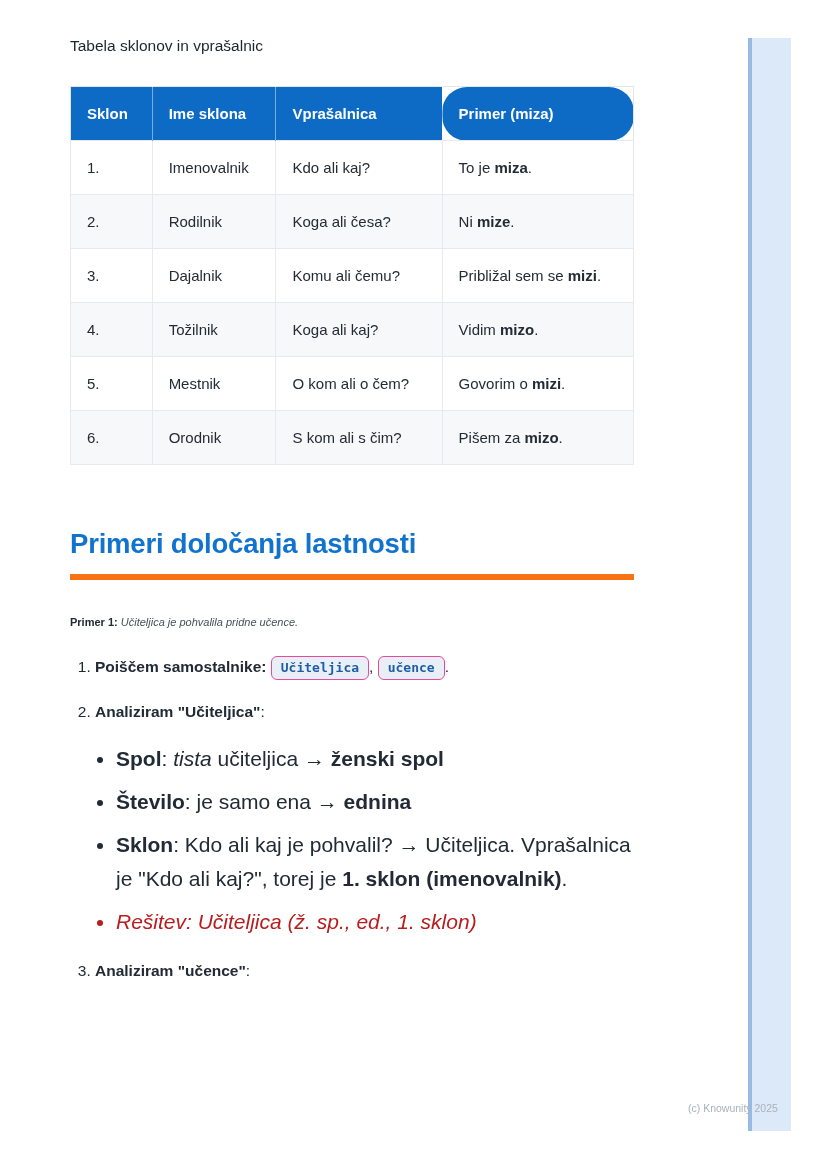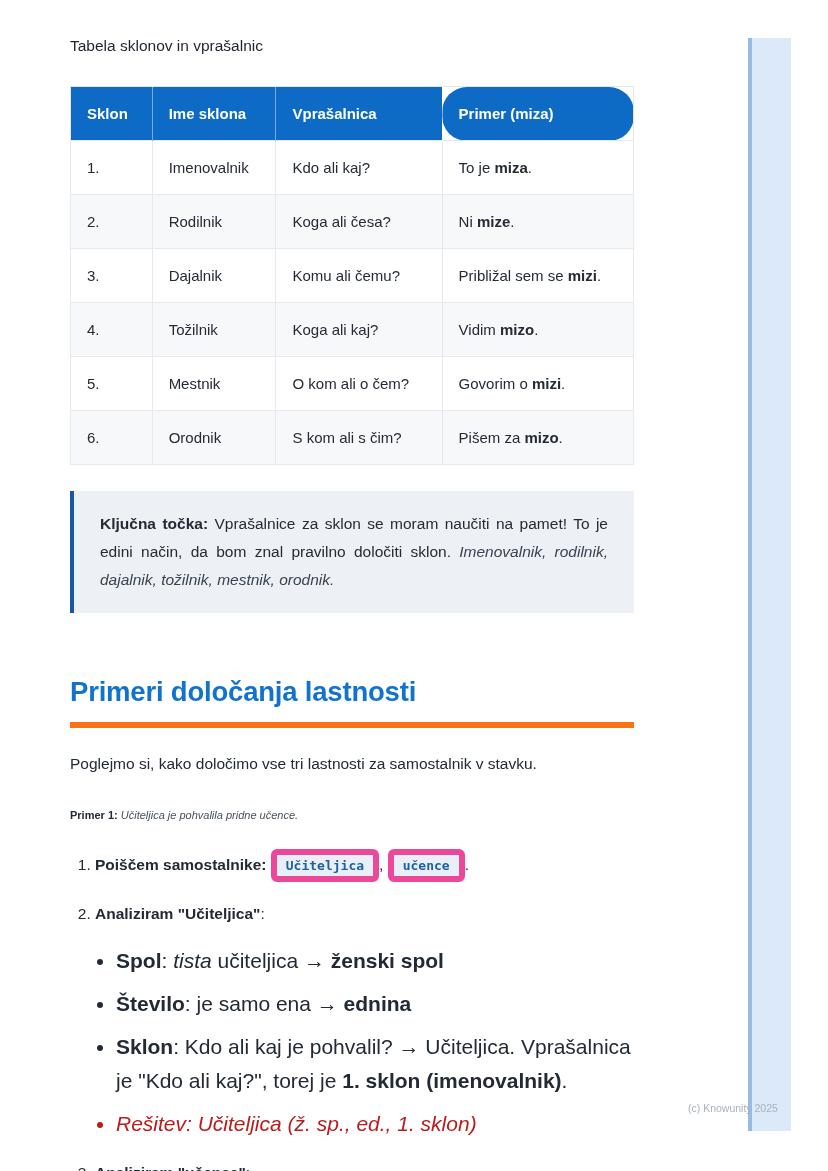--- a/index.html
+++ b/index.html
@@ -107,21 +107,21 @@
   }
   ul.props li { margin-bottom: 9px; line-height: 1.62; }
   ul.props li.solution { color: #b91c1c; font-style: italic; }
 
   .chip {
     font-family: "DejaVu Sans Mono", monospace;
     font-size: 13px;
     font-weight: bold;
     color: #1e5ea6;
     background: #e9eff7;
-    border: 6px solid #ec4899;
+    border: 1px solid #ec4899;
     border-radius: 6px;
     padding: 3px 9px;
     display: inline-block;
     line-height: 1.2;
   }
 </style>
 </head>
 <body>
 
 <div class="side-rail"></div>
@@ -179,27 +179,23 @@
       </tr>
       <tr class="alt">
         <td>6.</td>
         <td>Orodnik</td>
         <td>S kom ali s čim?</td>
         <td><span>Pišem za </span><strong>mizo</strong><span>.</span></td>
       </tr>
     </tbody>
   </table>
 
-  <div class="callout">
-    <strong>Ključna točka:</strong><span> Vprašalnice za sklon se moram naučiti na pamet! To je edini način, da bom znal pravilno določiti sklon. </span><em>Imenovalnik, rodilnik, dajalnik, tožilnik, mestnik, orodnik.</em>
-  </div>
 
   <h1 class="section-heading">Primeri določanja lastnosti</h1>
 
-  <p class="intro">Poglejmo si, kako določimo vse tri lastnosti za samostalnik v stavku.</p>
 
   <p class="example-line"><strong>Primer 1:</strong><em> Učiteljica je pohvalila pridne učence.</em></p>
 
   <ol class="steps">
     <li>
       <strong>Poiščem samostalnike:</strong>
       <code class="chip">Učiteljica</code><span>,</span>
       <code class="chip">učence</code><span>.</span>
     </li>
     <li>

